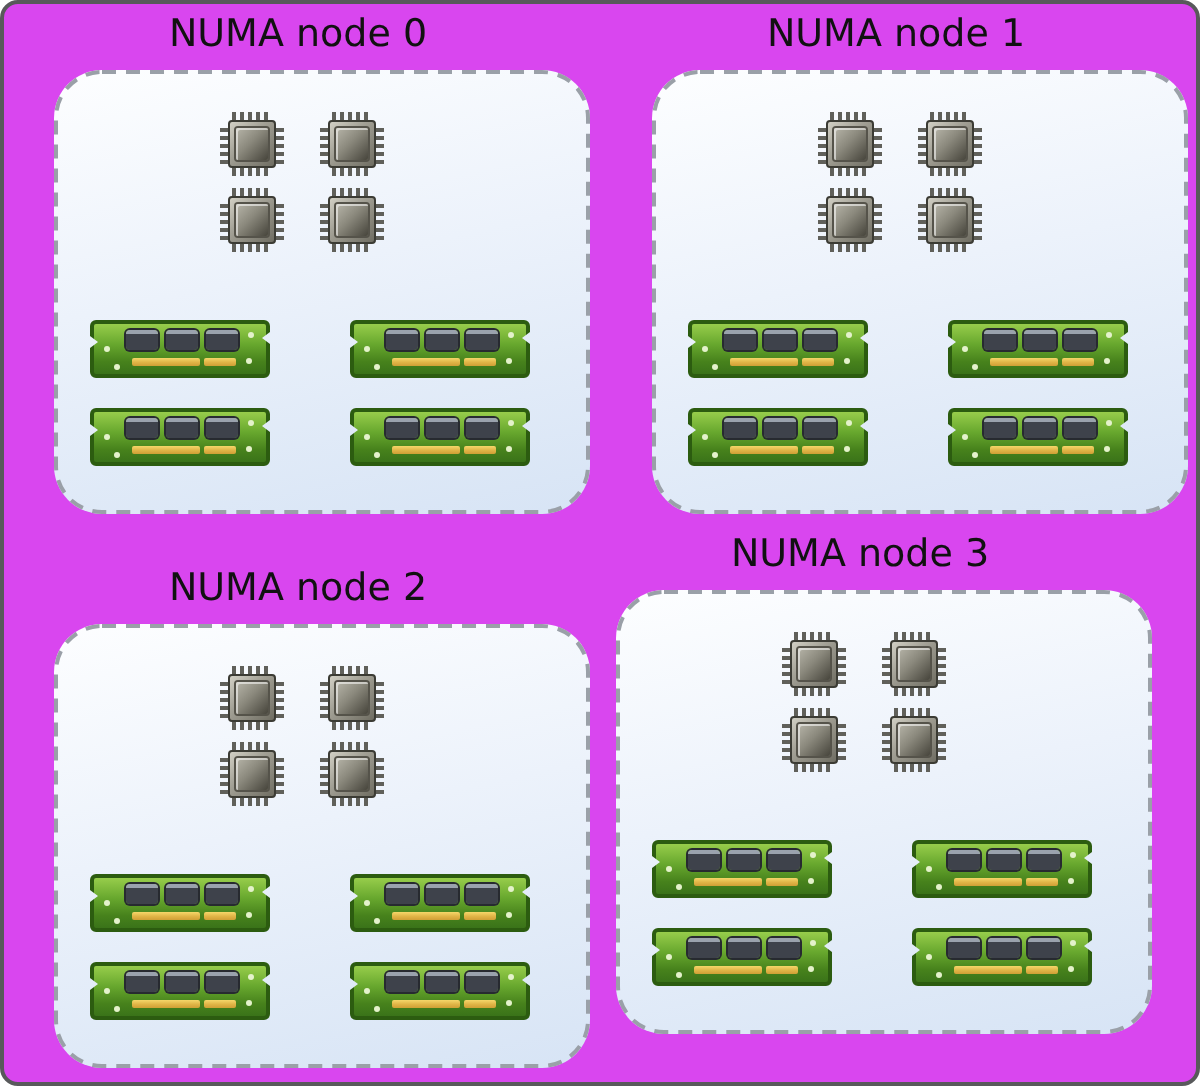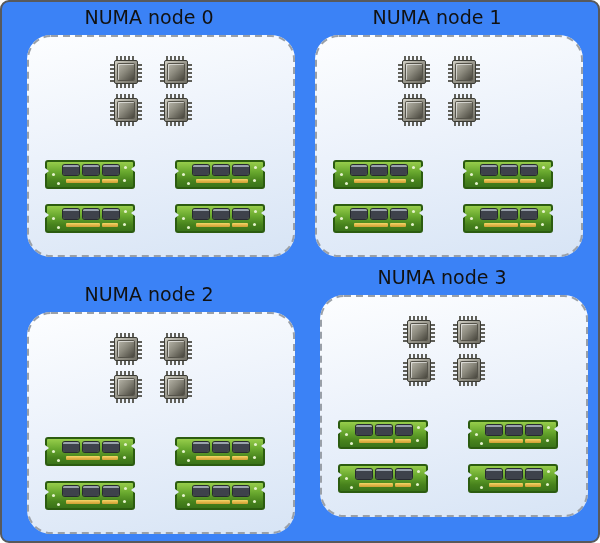--- a/index.html
+++ b/index.html
@@ -1,18 +1,18 @@
 <!DOCTYPE html>
 <html><head>
 <meta charset="utf-8">
 <style>
   html,body { margin:0; padding:0; background:#ffffff; font-family:"DejaVu Sans","Liberation Sans",sans-serif; }
   .frame {
     position:relative; width:600px; height:543px; box-sizing:border-box;
-    border:2px solid #58595b; border-radius:9px; background:#3b82f6; overflow:hidden;
+    border:2px solid #58595b; border-radius:9px; background:#d946ef; overflow:hidden;
   }
   .node { position:absolute; width:268px; }
   .node-title {
     margin:0; height:24px; line-height:24px; width:100%;
     text-align:center; transform:translateX(-12px);
     font-size:19px; font-weight:400; color:#111111; white-space:nowrap;
   }
   .node-box {
     position:relative; width:268px; height:222px; margin-top:6px;
     border-radius:24px;
@@ -174,21 +174,21 @@
             <i class="g g2"></i>
             <i class="d d1"></i>
             <i class="d d2"></i>
             <i class="d d3"></i>
             <i class="d d4"></i>
           </div>
 </div>
     </div>
   </section>
 
-  <section class="node" style="left:313px; top:3px;">
+  <section class="node" style="left:324px; top:3px;">
     <h2 class="node-title">NUMA node 1</h2>
     <div class="node-box">
   <svg class="dash" width="268" height="222" viewBox="0 0 268 222">
     <rect x="1" y="1" width="266" height="220" rx="23" fill="none" stroke="#9aa0a8" stroke-width="2" stroke-dasharray="7 5"></rect>
   </svg>
 
       <div class="cpu-grid">
   <div class="cpu">
             <i class="pt"></i>
             <i class="pb"></i>
@@ -366,21 +366,21 @@
             <i class="g g2"></i>
             <i class="d d1"></i>
             <i class="d d2"></i>
             <i class="d d3"></i>
             <i class="d d4"></i>
           </div>
 </div>
     </div>
   </section>
 
-  <section class="node" style="left:318px; top:263px;">
+  <section class="node" style="left:306px; top:263px;">
     <h2 class="node-title">NUMA node 3</h2>
     <div class="node-box">
   <svg class="dash" width="268" height="222" viewBox="0 0 268 222">
     <rect x="1" y="1" width="266" height="220" rx="23" fill="none" stroke="#9aa0a8" stroke-width="2" stroke-dasharray="7 5"></rect>
   </svg>
 
       <div class="cpu-grid">
   <div class="cpu">
             <i class="pt"></i>
             <i class="pb"></i>

